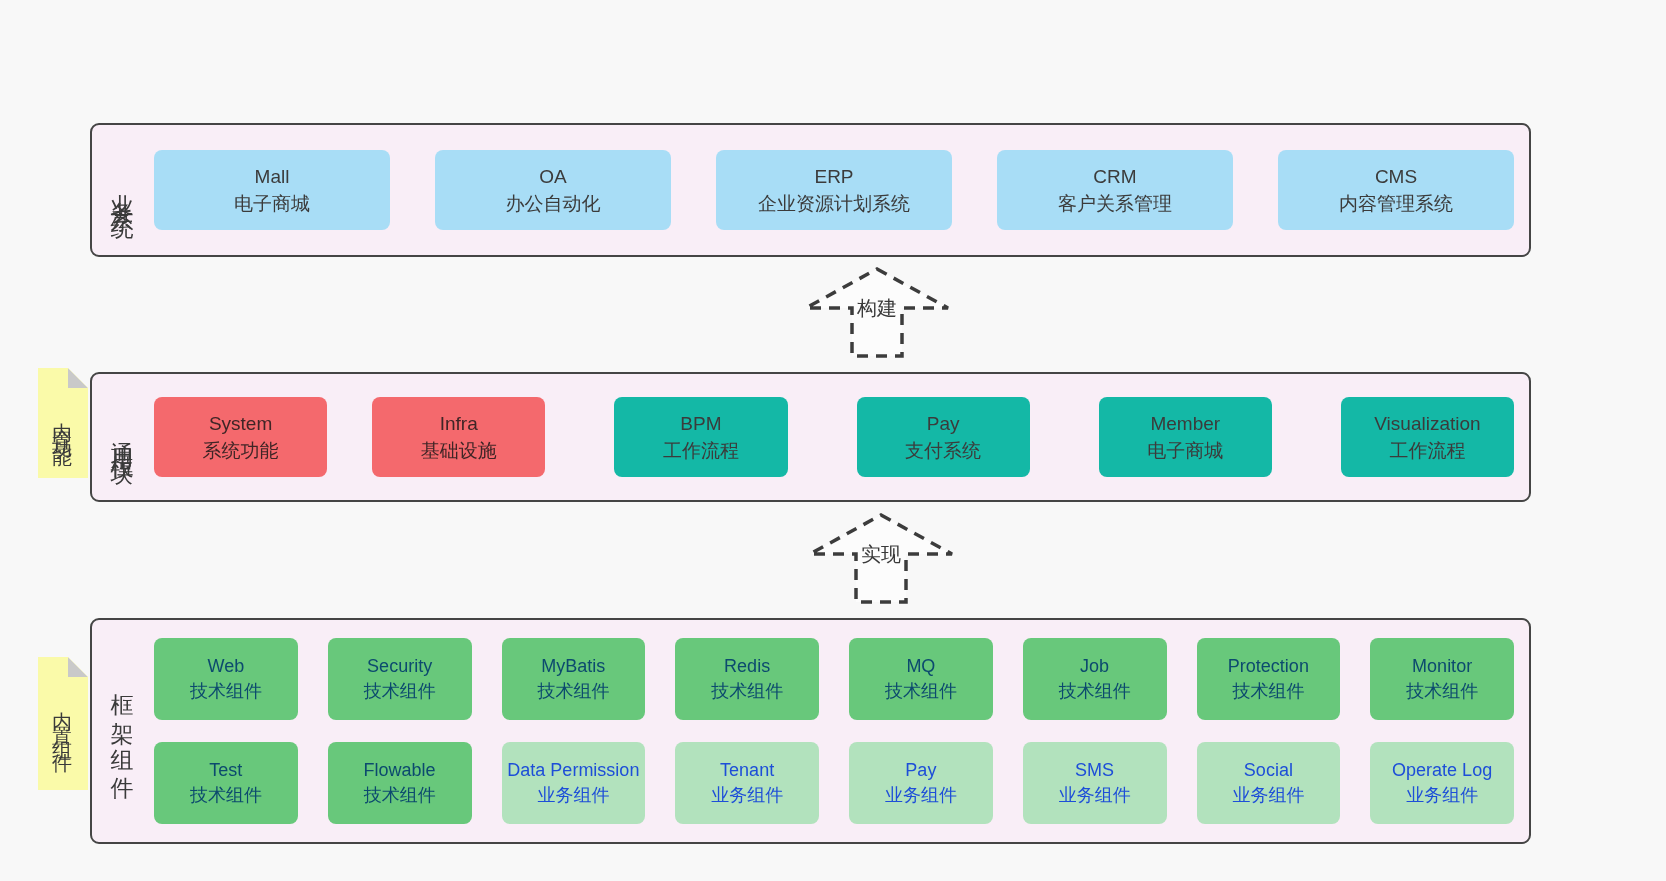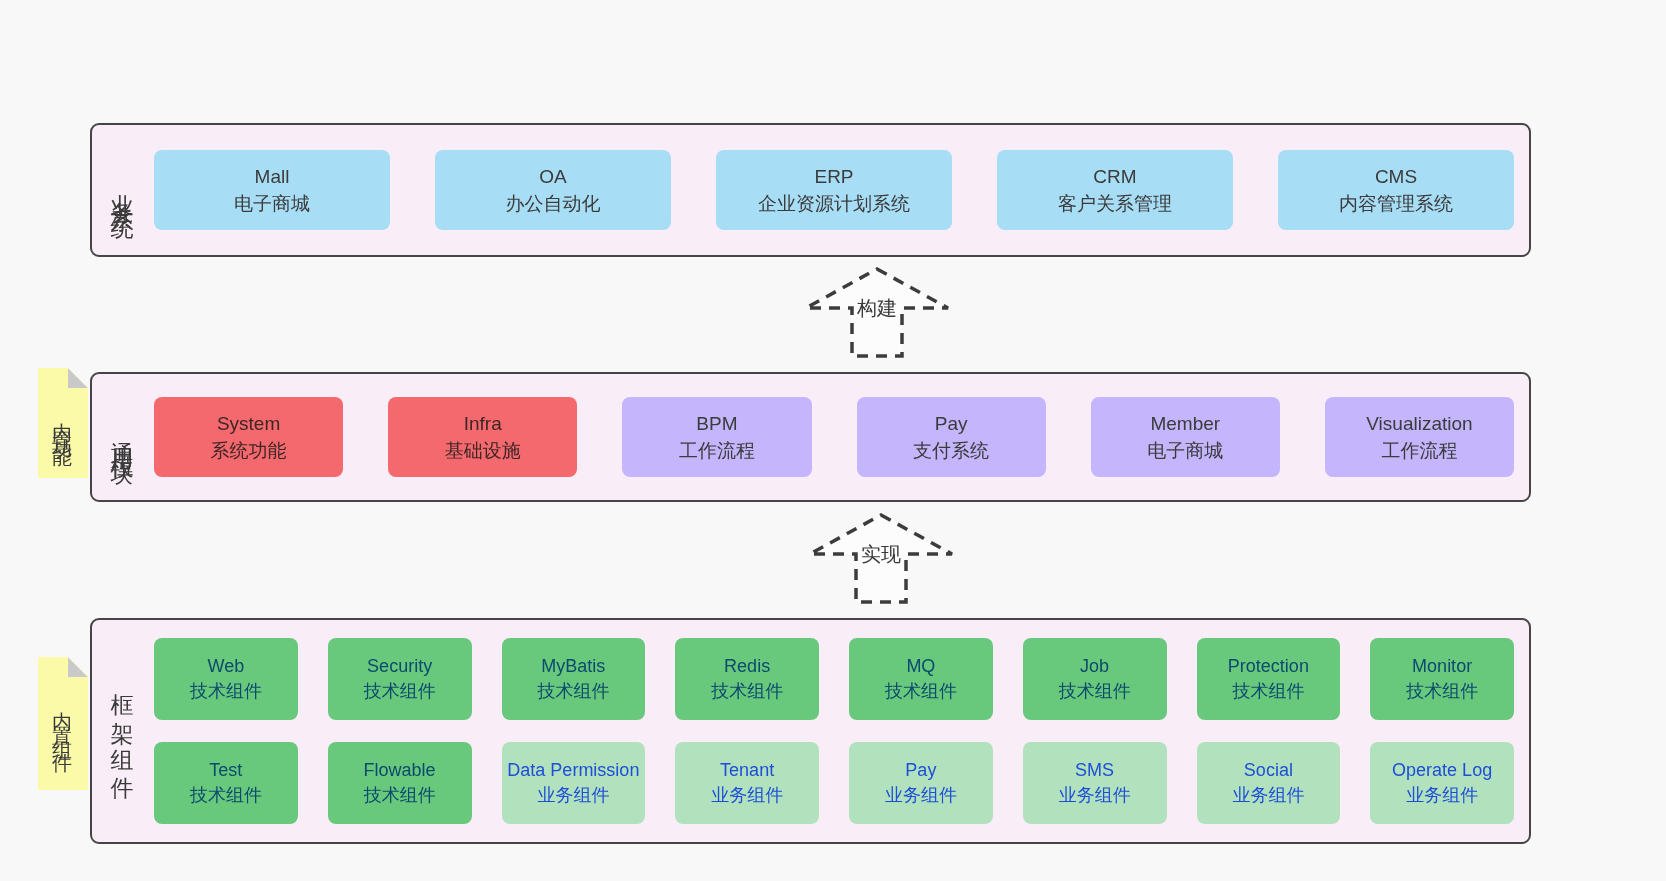--- a/index.html
+++ b/index.html
@@ -18,21 +18,21 @@
 
   .boxes{flex:1;display:flex;align-items:center;gap:45px;padding:0 15px 0 0;}
   .boxes-grid{flex:1;display:flex;flex-direction:column;justify-content:center;gap:22px;padding:0 15px 0 0;}
   .boxes-grid .row{display:flex;gap:30px;}
 
   .box{flex:1;height:80px;border-radius:8px;display:flex;flex-direction:column;align-items:center;justify-content:center;
     text-align:center;font-size:19px;line-height:27px;color:#3b3b3b;}
   .layer3 .box{height:82px;font-size:18px;line-height:25px;}
   .blue{background:#a8ddf6;}
   .red{background:#f4696d;color:#3f2526;}
-  .pink{background:#c4b5fd;}
+  .pink{background:#14b8a6;margin-left:24px;}
   .green{background:#68c87b;color:#0c4a6e;}
   .green-light{background:#b2e2bd;color:#1d4ed8;}
 
   
   .note{position:absolute;left:38px;width:50px;background:#fafaa9;
     clip-path:polygon(0 0,calc(100% - 20px) 0,100% 20px,100% 100%,0 100%);
     display:flex;align-items:center;justify-content:center;}
   .note1{top:368px;height:110px;}
   .note2{top:657px;height:133px;}
   .note .fold{position:absolute;top:0;right:0;width:20px;height:20px;background:#c9c9c9;

